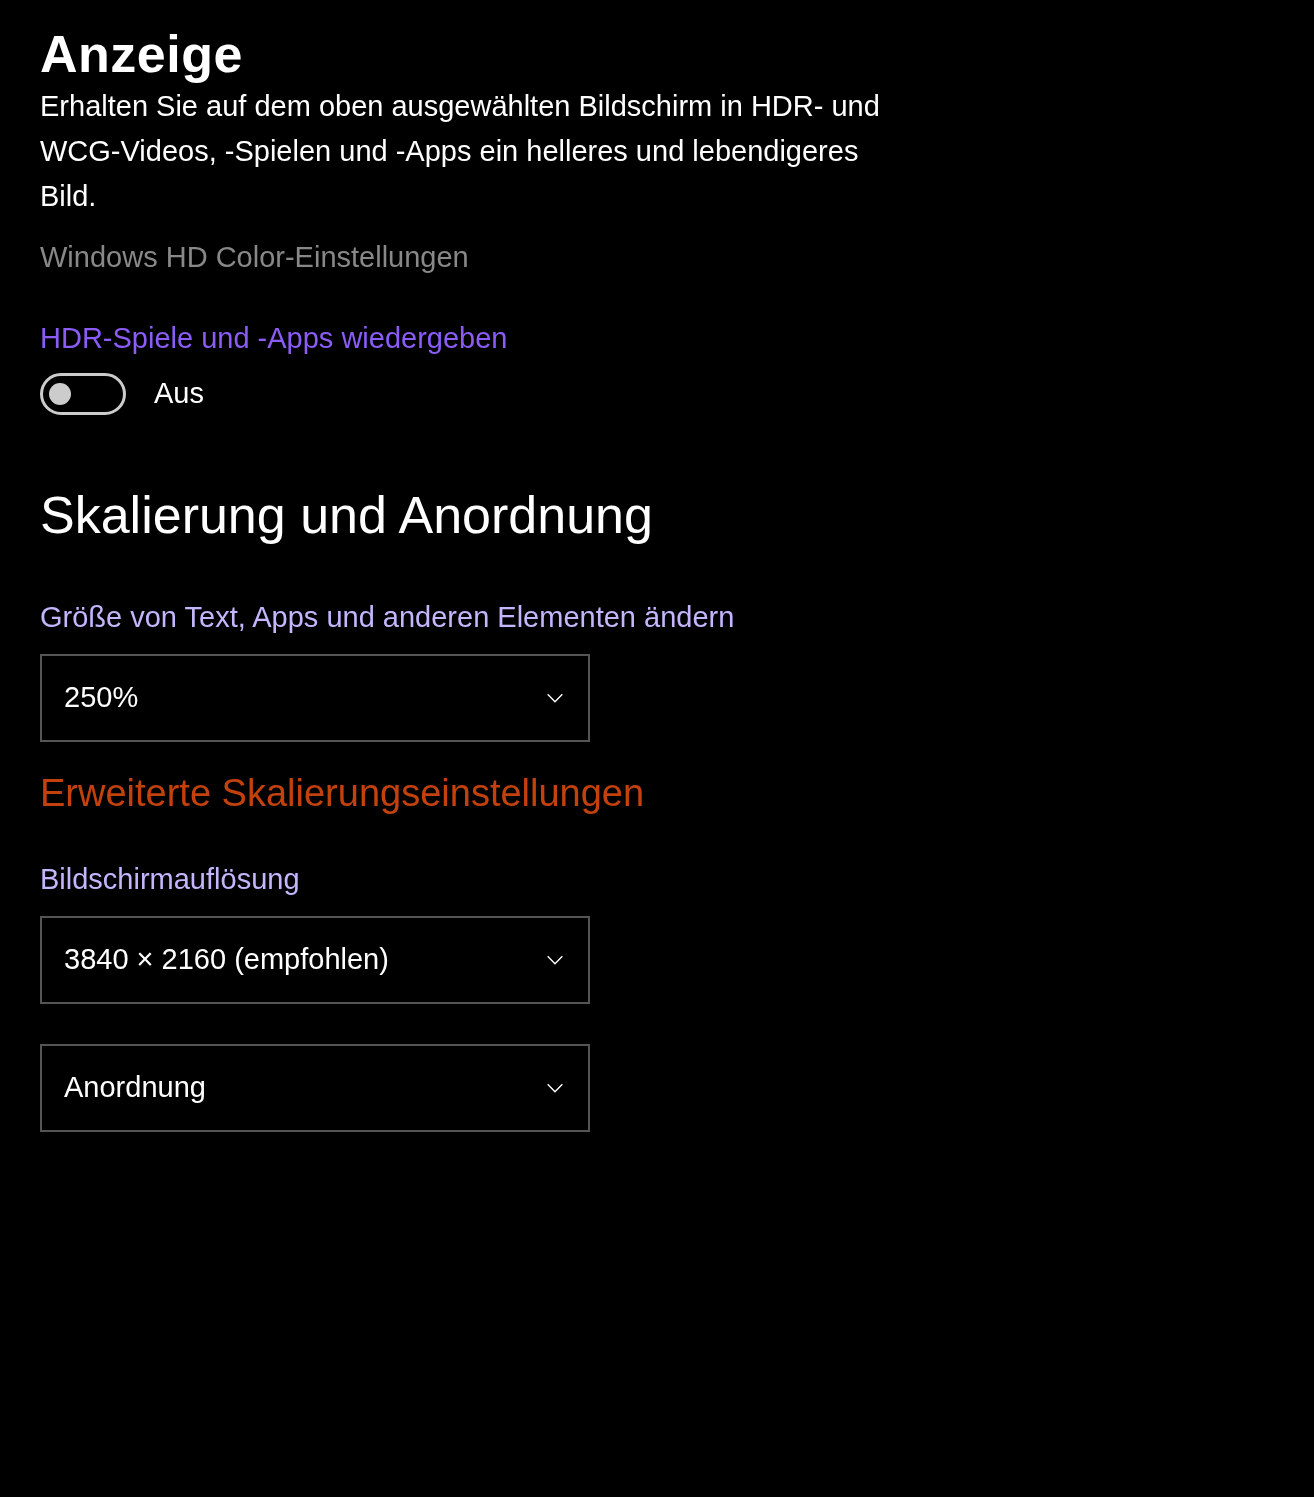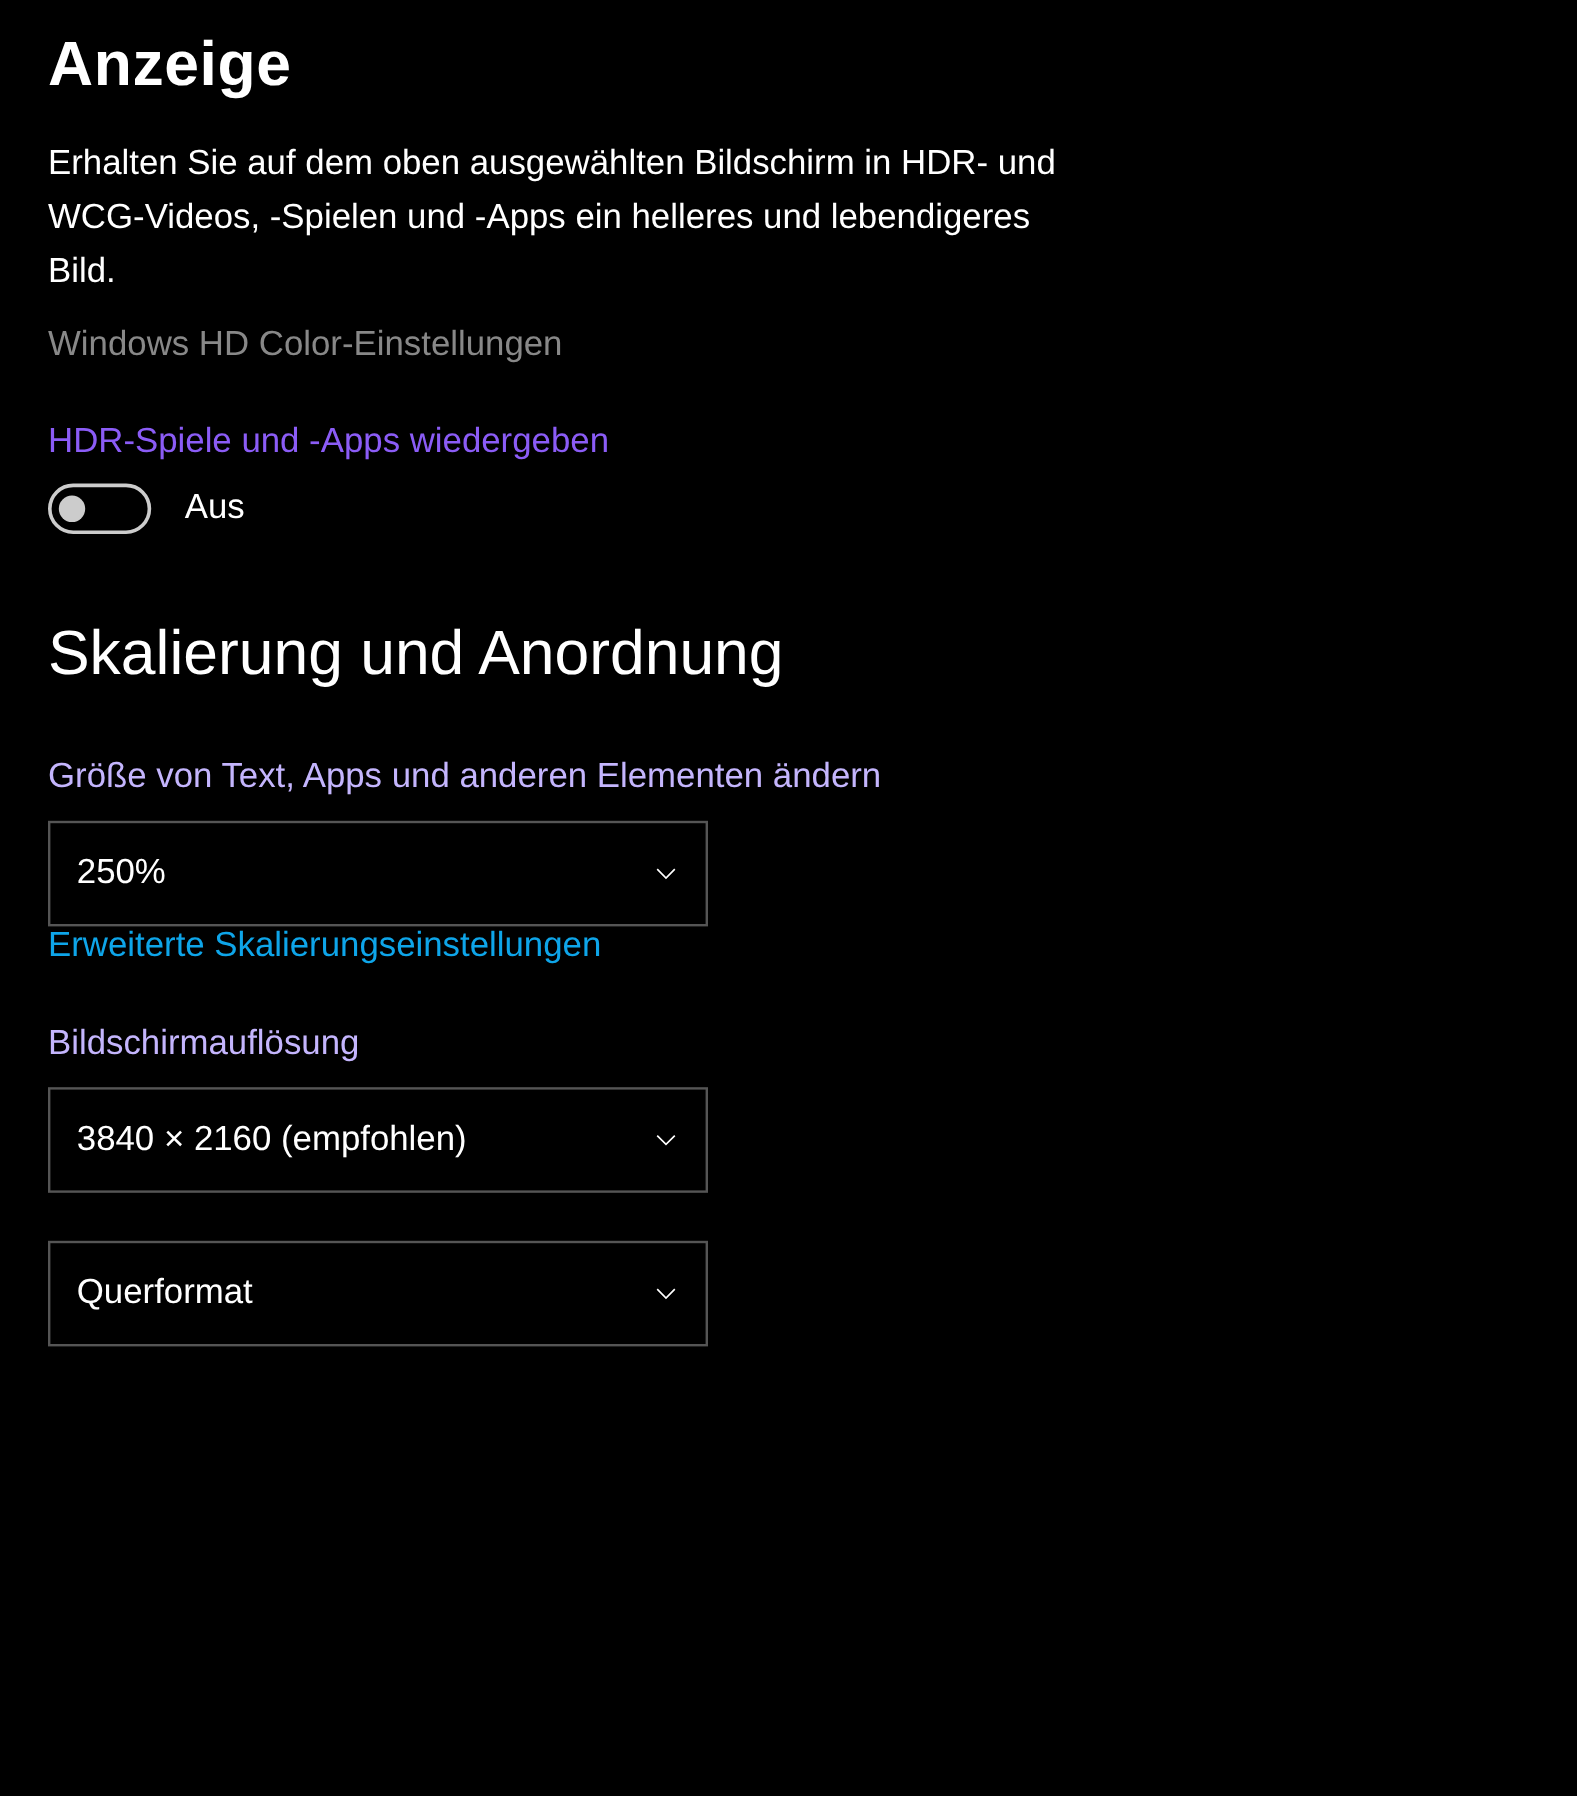--- a/index.html
+++ b/index.html
@@ -8,21 +8,20 @@
     color: #ffffff;
     font-family: "Segoe UI", -apple-system, Arial, sans-serif;
     width: 1314px;
     height: 1497px;
     padding: 24px 40px;
     font-weight: 400;
   }
   .page-title {
     font-size: 52px;
     font-weight: 600;
-    margin-bottom: 30px;
     letter-spacing: 0.5px;
   }
   .description {
     font-size: 29px;
     line-height: 1.55;
     color: #ffffff;
     max-width: 880px;
     margin-bottom: 22px;
   }
   .link {
@@ -92,22 +91,23 @@
     font-size: 29px;
     color: #ffffff;
   }
   .chevron {
     width: 22px;
     height: 22px;
     flex-shrink: 0;
   }
   .chevron svg { display: block; }
   .link-secondary {
-    font-size: 29px;
-    color: #0ea5e9;
+    font-size: 38px;
+    color: #c2410c;
+    margin-top: 30px;
     margin-bottom: 48px;
     cursor: pointer;
   }
 </style>
 </head>
 <body>
 
 <h1 class="page-title">Anzeige</h1>
 
 <p class="description">Erhalten Sie auf dem oben ausgewählten Bildschirm in HDR- und WCG-Videos, -Spielen und -Apps ein helleres und lebendigeres Bild.</p>
@@ -145,20 +145,20 @@
     <span class="chevron">
       <svg viewBox="0 0 24 24" width="22" height="22" fill="none" stroke="#ffffff" stroke-width="1.5">
           <polyline points="4,8 12,16 20,8"></polyline>
         </svg>
     </span>
   </div>
 </div>
 
 <div class="field-group">
   <div class="dropdown">
-    <span class="dropdown-value">Querformat</span>
+    <span class="dropdown-value">Anordnung</span>
     <span class="chevron">
       <svg viewBox="0 0 24 24" width="22" height="22" fill="none" stroke="#ffffff" stroke-width="1.5">
           <polyline points="4,8 12,16 20,8"></polyline>
         </svg>
     </span>
   </div>
 </div>
 
 </body></html>

